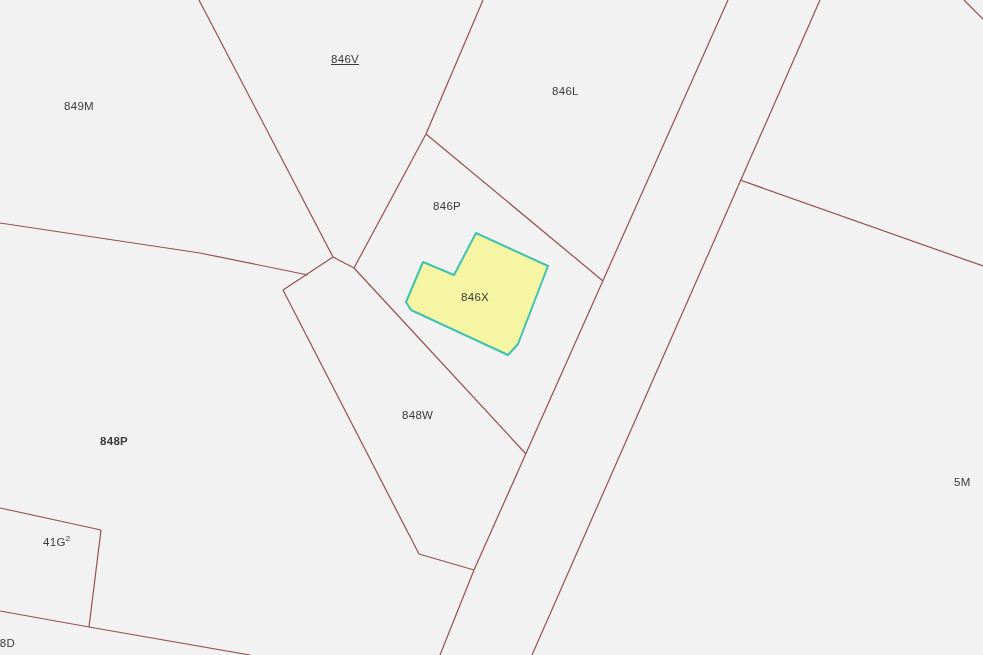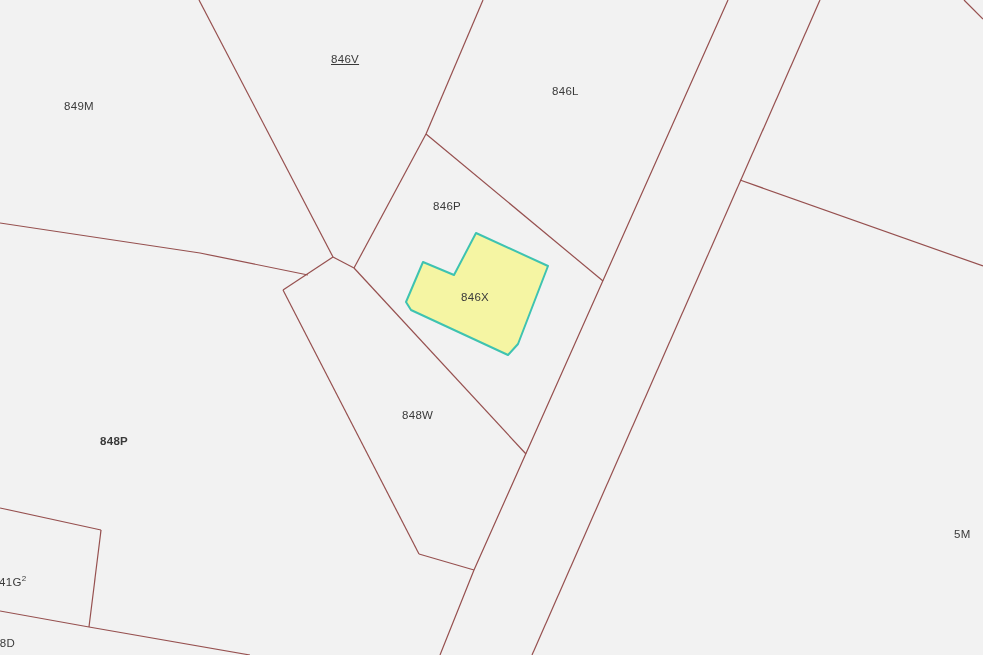--- a/index.html
+++ b/index.html
@@ -71,17 +71,17 @@
       <polygon points="476,233 548,266 518,344 508,355 411,310 406,302 423,262 454,275" fill="#f5f5a3" stroke="#3ec3b1" stroke-width="2" stroke-linejoin="round"></polygon>
     </svg>
   <div id="labels-layer" class="labels-layer">
       <div class="map-label" style="left: 64px; top: 100px; color: rgb(58, 58, 58); text-align: right;"><span>849M</span></div>
       <div class="map-label" style="left: 331px; top: 53px; color: rgb(58, 58, 58); text-decoration: underline;"><span>846V</span></div>
       <div class="map-label" style="left: 552px; top: 85px; color: rgb(58, 58, 58);"><span>846L</span></div>
       <div class="map-label" style="left: 433px; top: 200px; color: rgb(58, 58, 58);"><span>846P</span></div>
       <div class="map-label" style="left: 461px; top: 291px; color: rgb(58, 58, 58);"><span>846X</span></div>
       <div class="map-label" style="left: 402px; top: 409px; color: rgb(58, 58, 58);"><span>848W</span></div>
       <div class="map-label" style="left: 100px; top: 435px; color: rgb(58, 58, 58); font-weight: bold;"><span>848P</span></div>
-      <div class="map-label" style="left: -1px; top: 576px; color: rgb(58, 58, 58);"><span>41G</span><sup>2</sup></div>
+      <div class="map-label" style="left: -1px; top: 536px; color: rgb(58, 58, 58); padding-left: 44px;"><span>41G</span><sup>2</sup></div>
       <div class="map-label" style="left: -7px; top: 637px; color: rgb(58, 58, 58);"><span>48D</span></div>
-      <div class="map-label" style="left: 954px; top: 528px; color: rgb(58, 58, 58);"><span>5M</span></div>
+      <div class="map-label" style="left: 954px; top: 476px; color: rgb(58, 58, 58);"><span>5M</span></div>
     </div>
 </div>
 
 </body></html>

